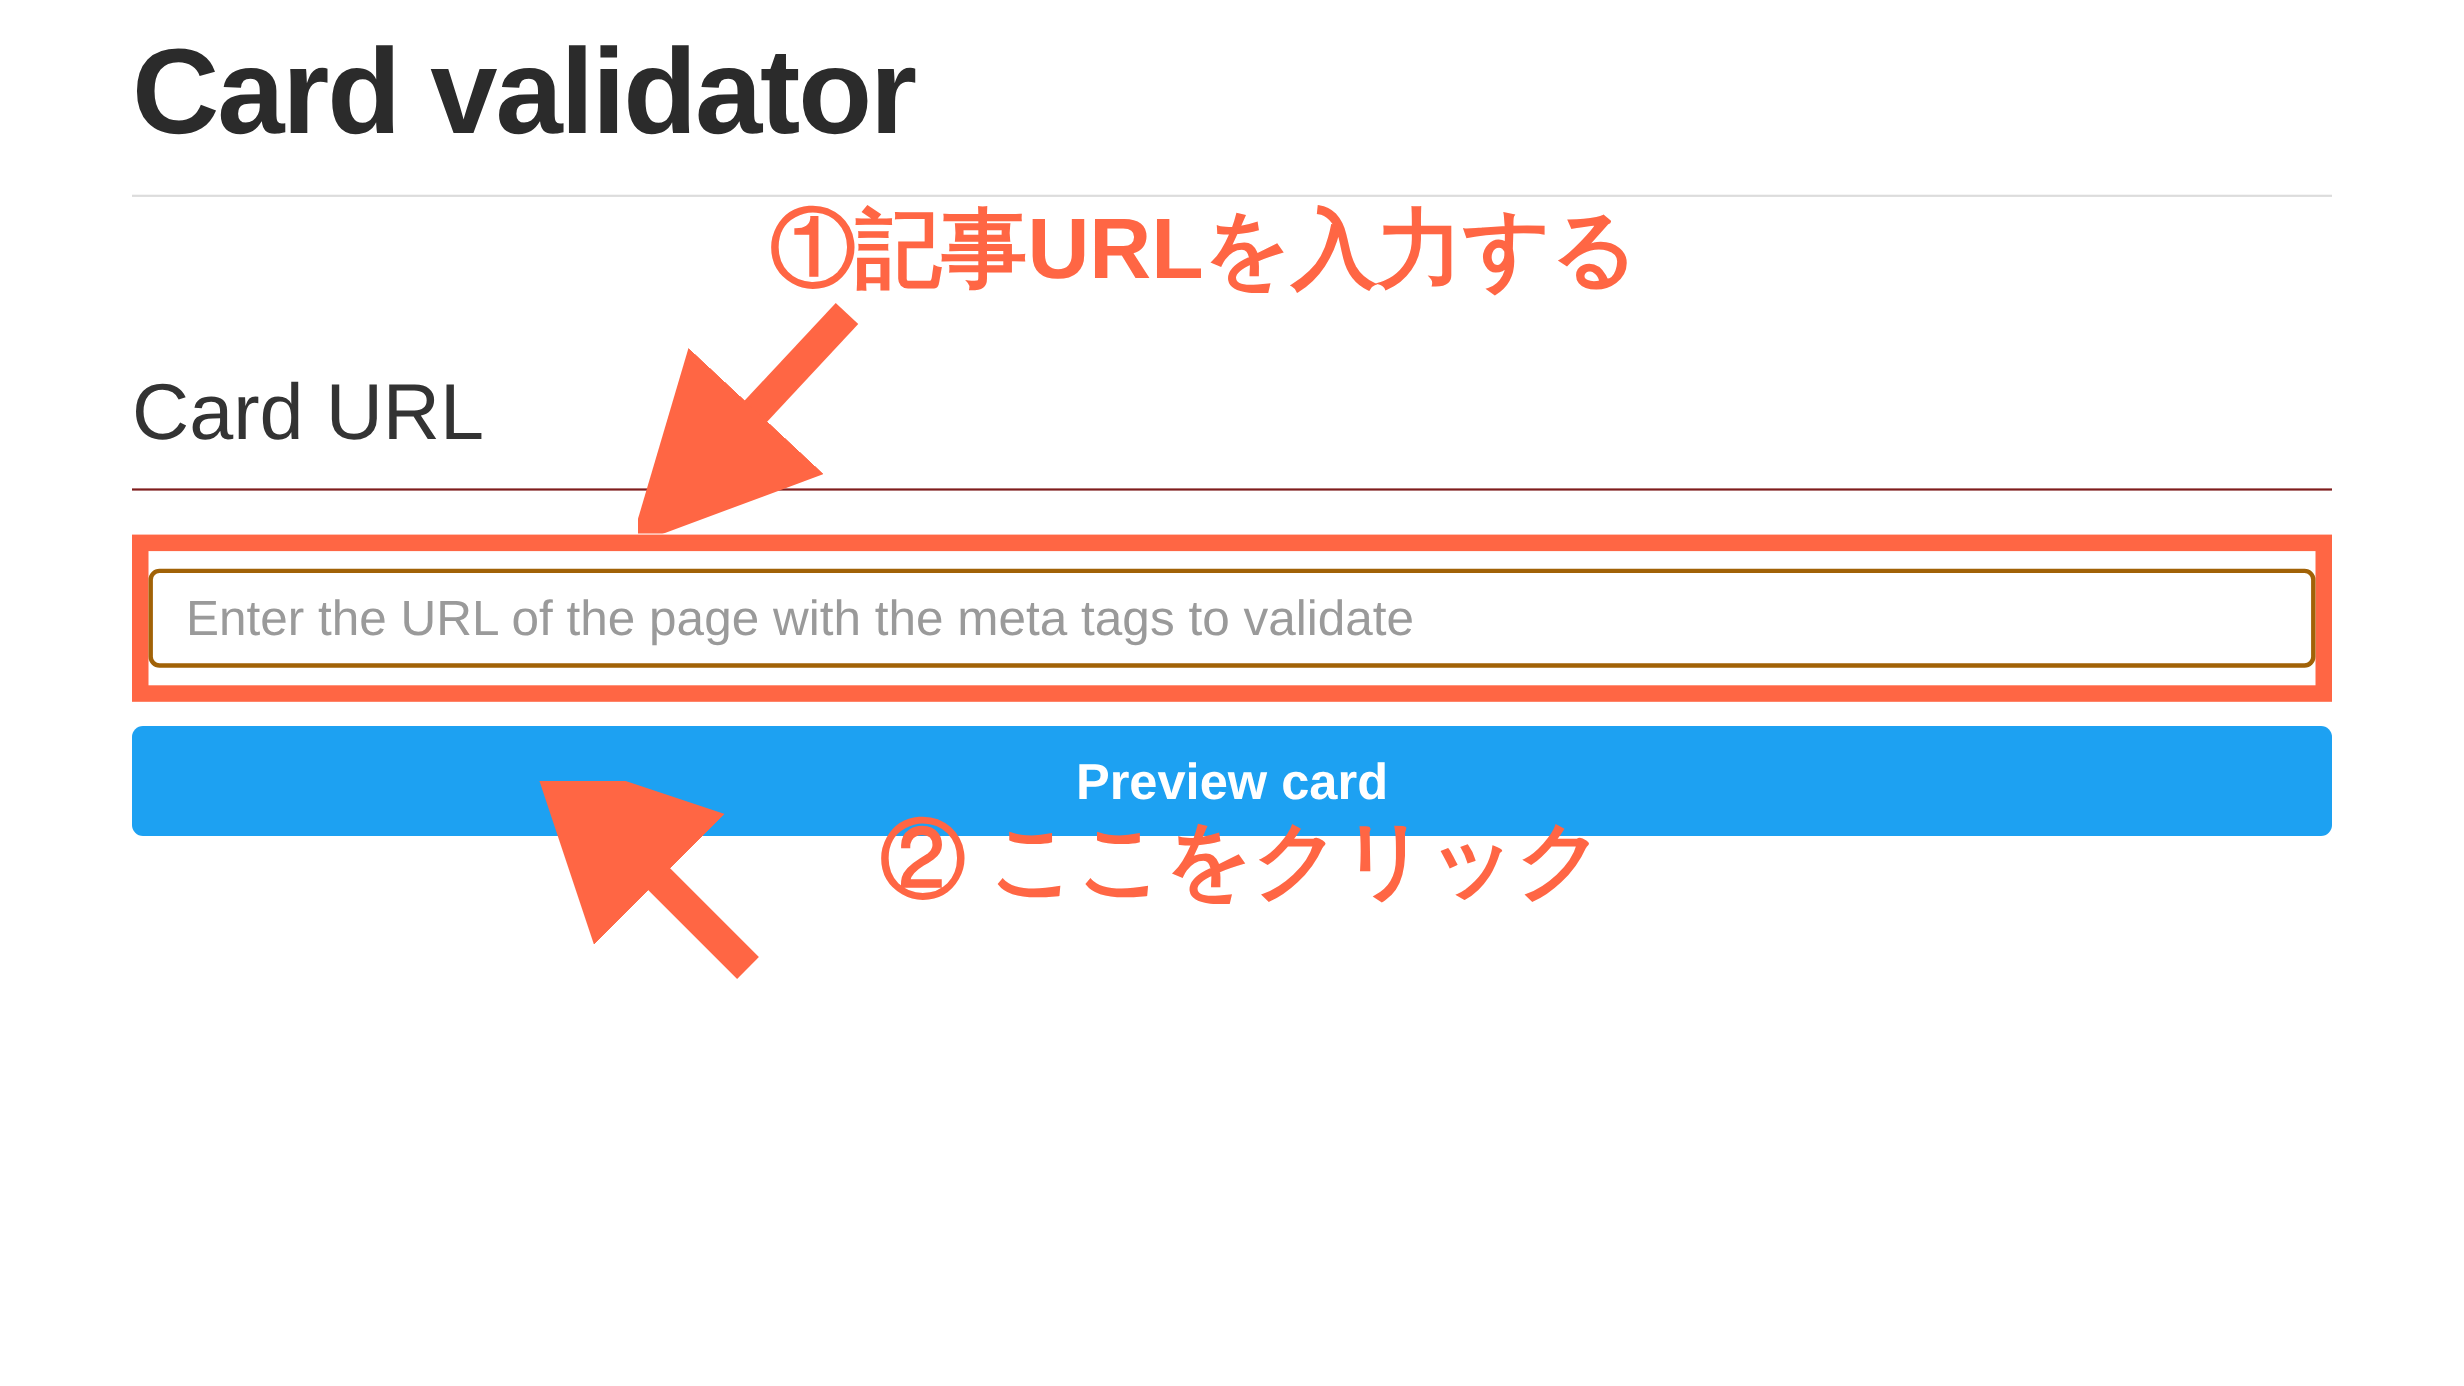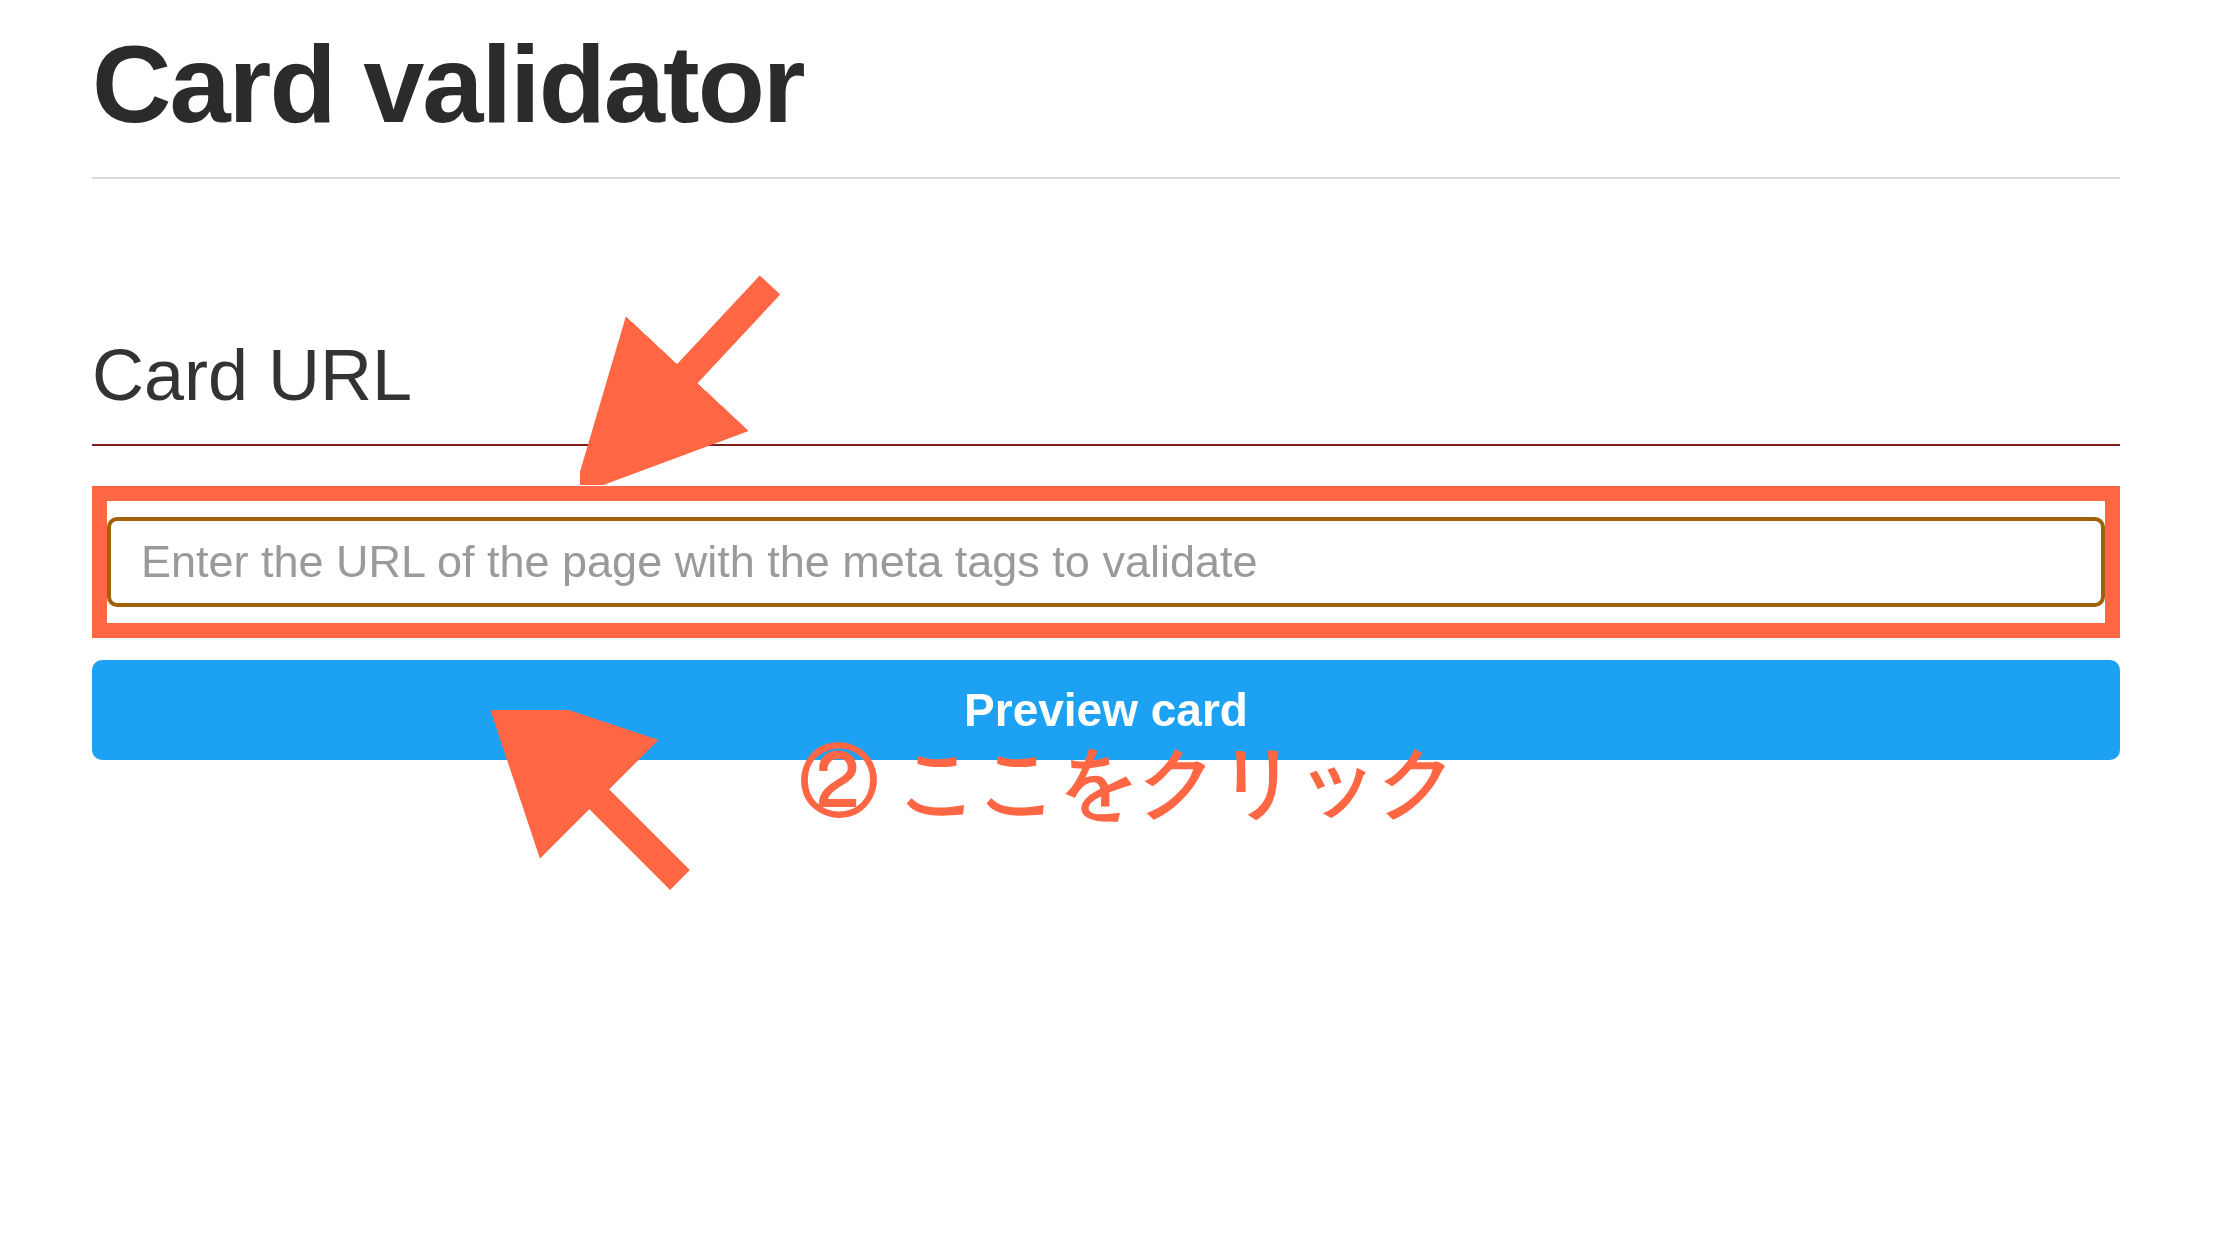--- a/index.html
+++ b/index.html
@@ -9,21 +9,21 @@
     }
     body {
       font-family: "Helvetica Neue", Helvetica, Arial, sans-serif;
       background: #ffffff;
       width: 2240px;
       height: 1260px;
       position: relative;
       overflow: hidden;
     }
     .container {
-      padding: 20px 120px 0 92px;
+      padding: 20px 120px 0 120px;
     }
     .page-title {
       font-size: 110px;
       font-weight: 600;
       color: #2b2b2b;
       letter-spacing: -2px;
       padding-bottom: 30px;
       border-bottom: 2px solid #dcdcdc;
     }
     .annotation-1 {
@@ -97,20 +97,21 @@
       color: #ff6644;
       font-family: Liberation Sans, sans-serif;
     }
   </style>
 </head>
 <body>
 
 <div class="container">
   <h1 class="page-title">Card validator</h1>
 
+  <div class="annotation-1">①記事URLを入力する</div>
 
   <svg class="arrow-1" width="220" height="220">
     <defs>
       <marker id="ah1" markerWidth="8" markerHeight="8" refX="3" refY="3" orient="auto">
         <polygon points="0 0, 6 3, 0 6" fill="#ff6644"></polygon>
       </marker>
     </defs>
     <line x1="190" y1="20" x2="50" y2="170" stroke="#ff6644" stroke-width="28" marker-end="url(#ah1)"></line>
   </svg>
 

